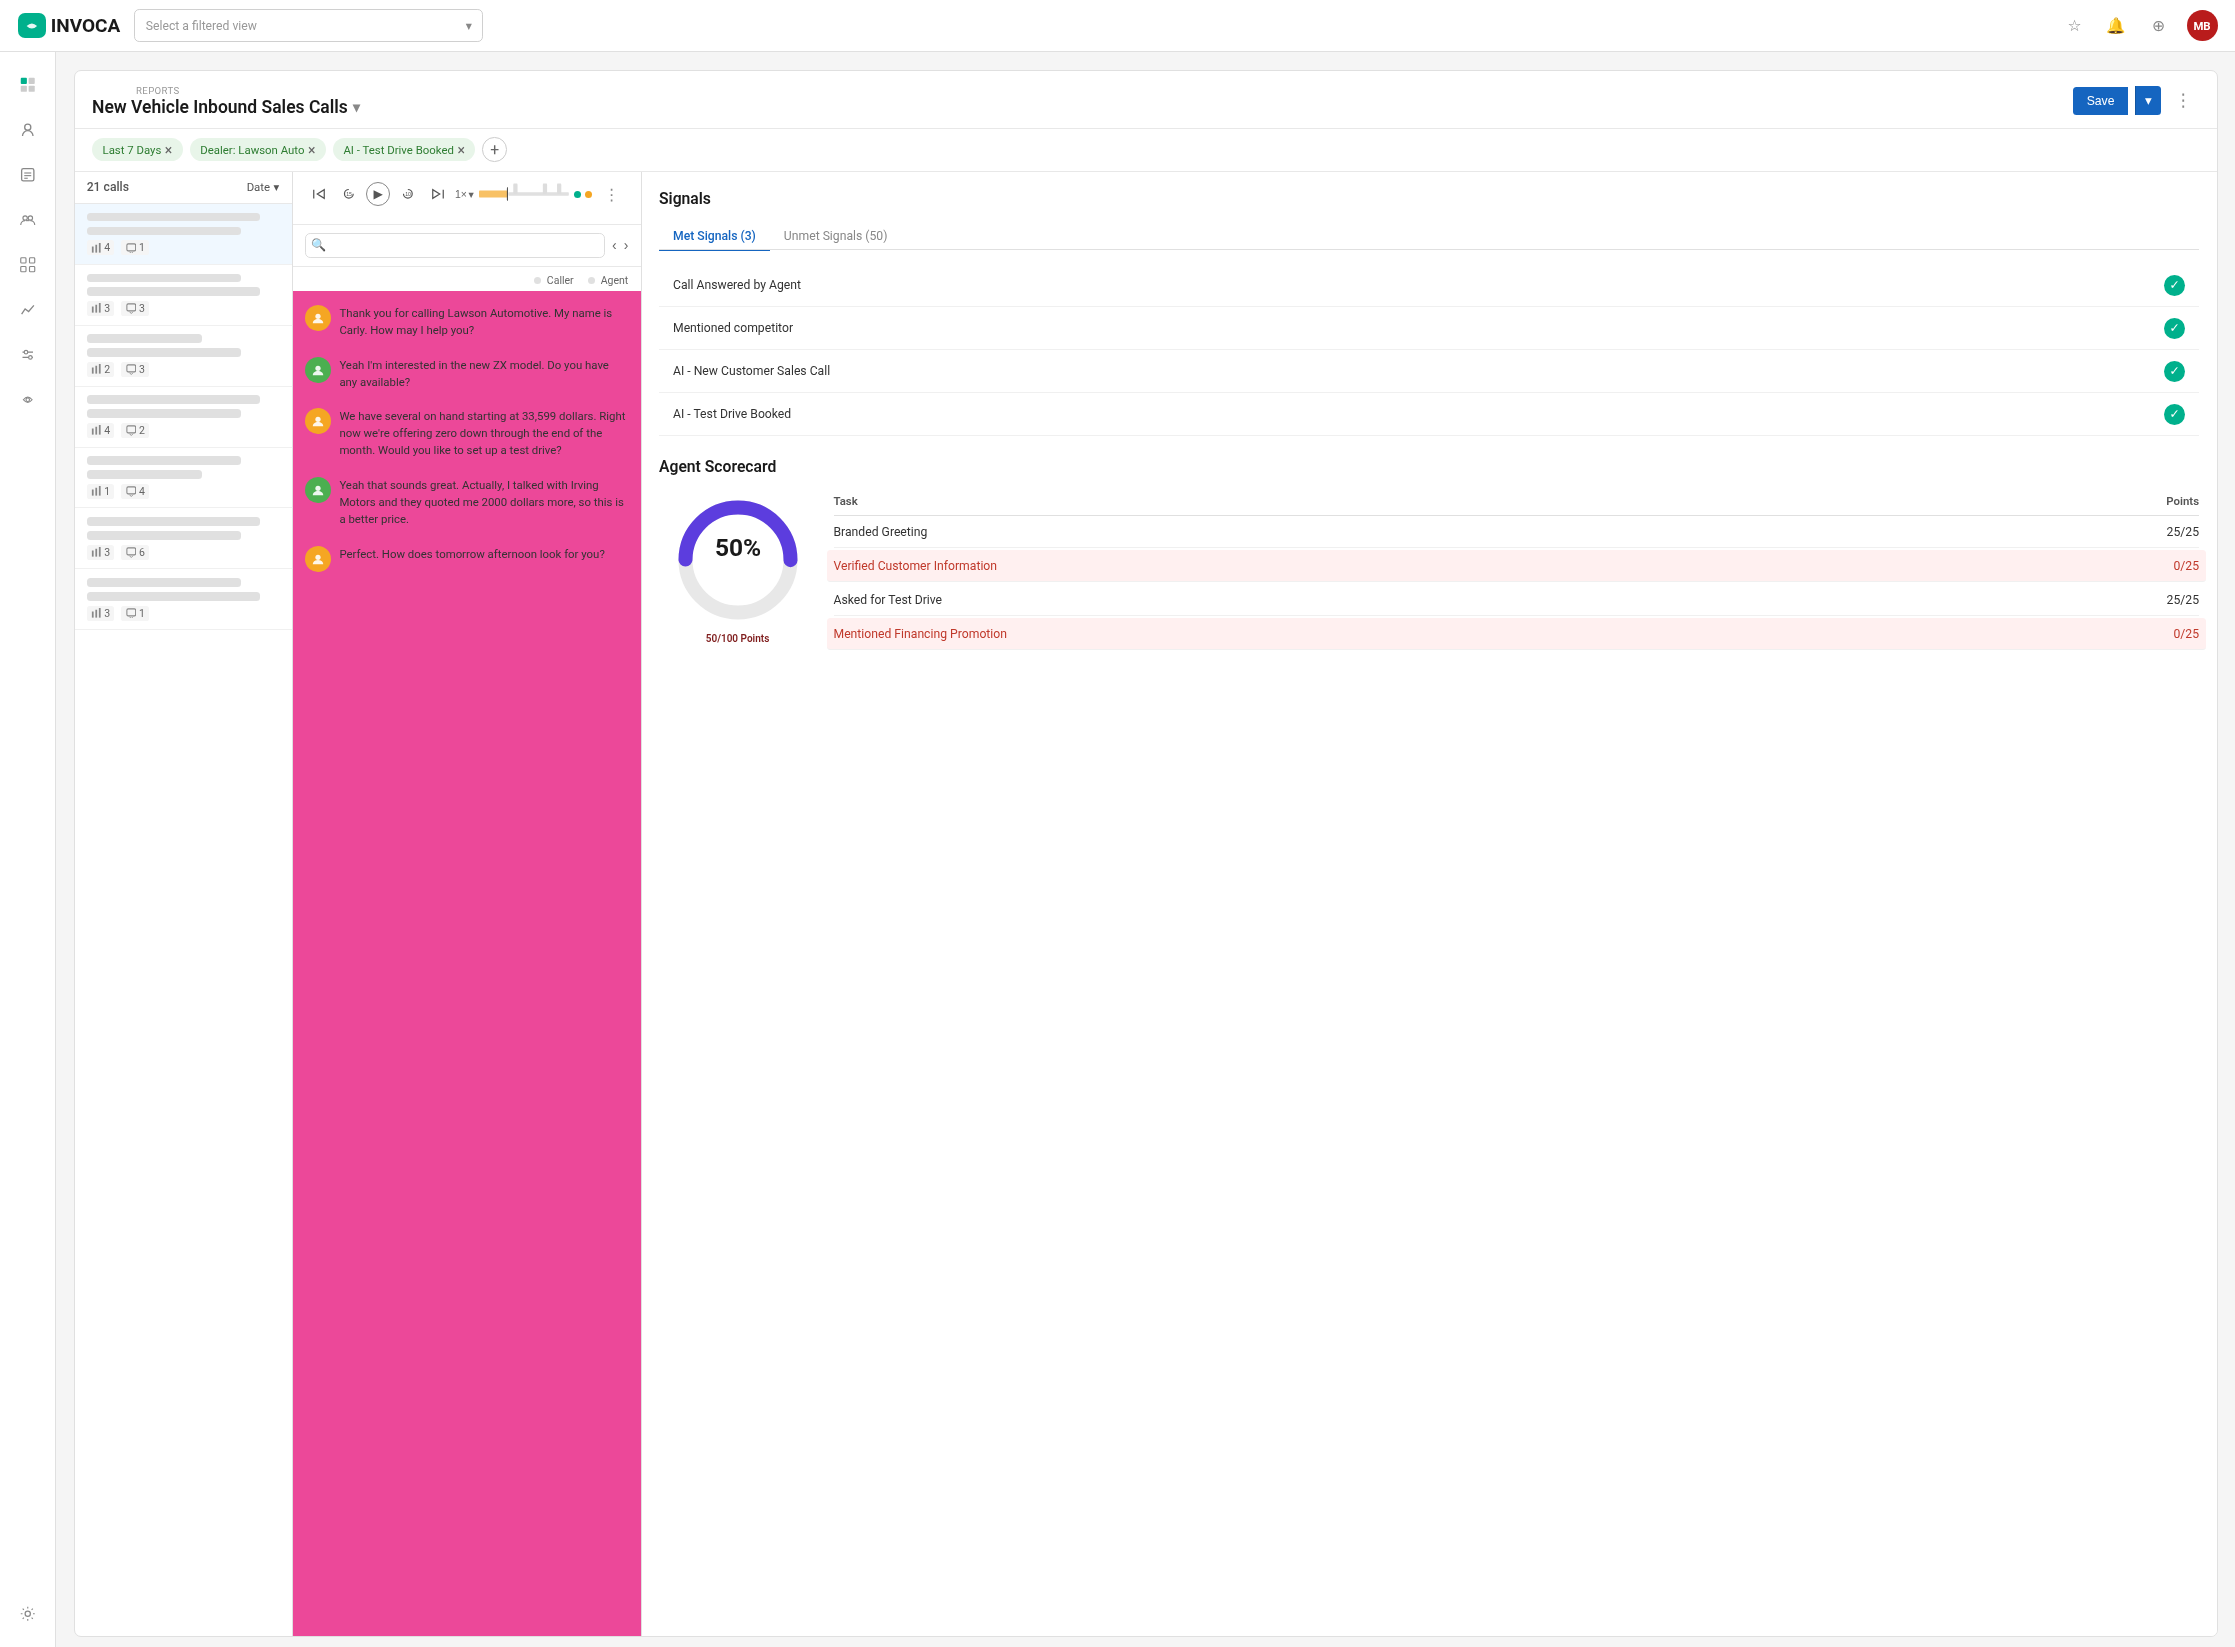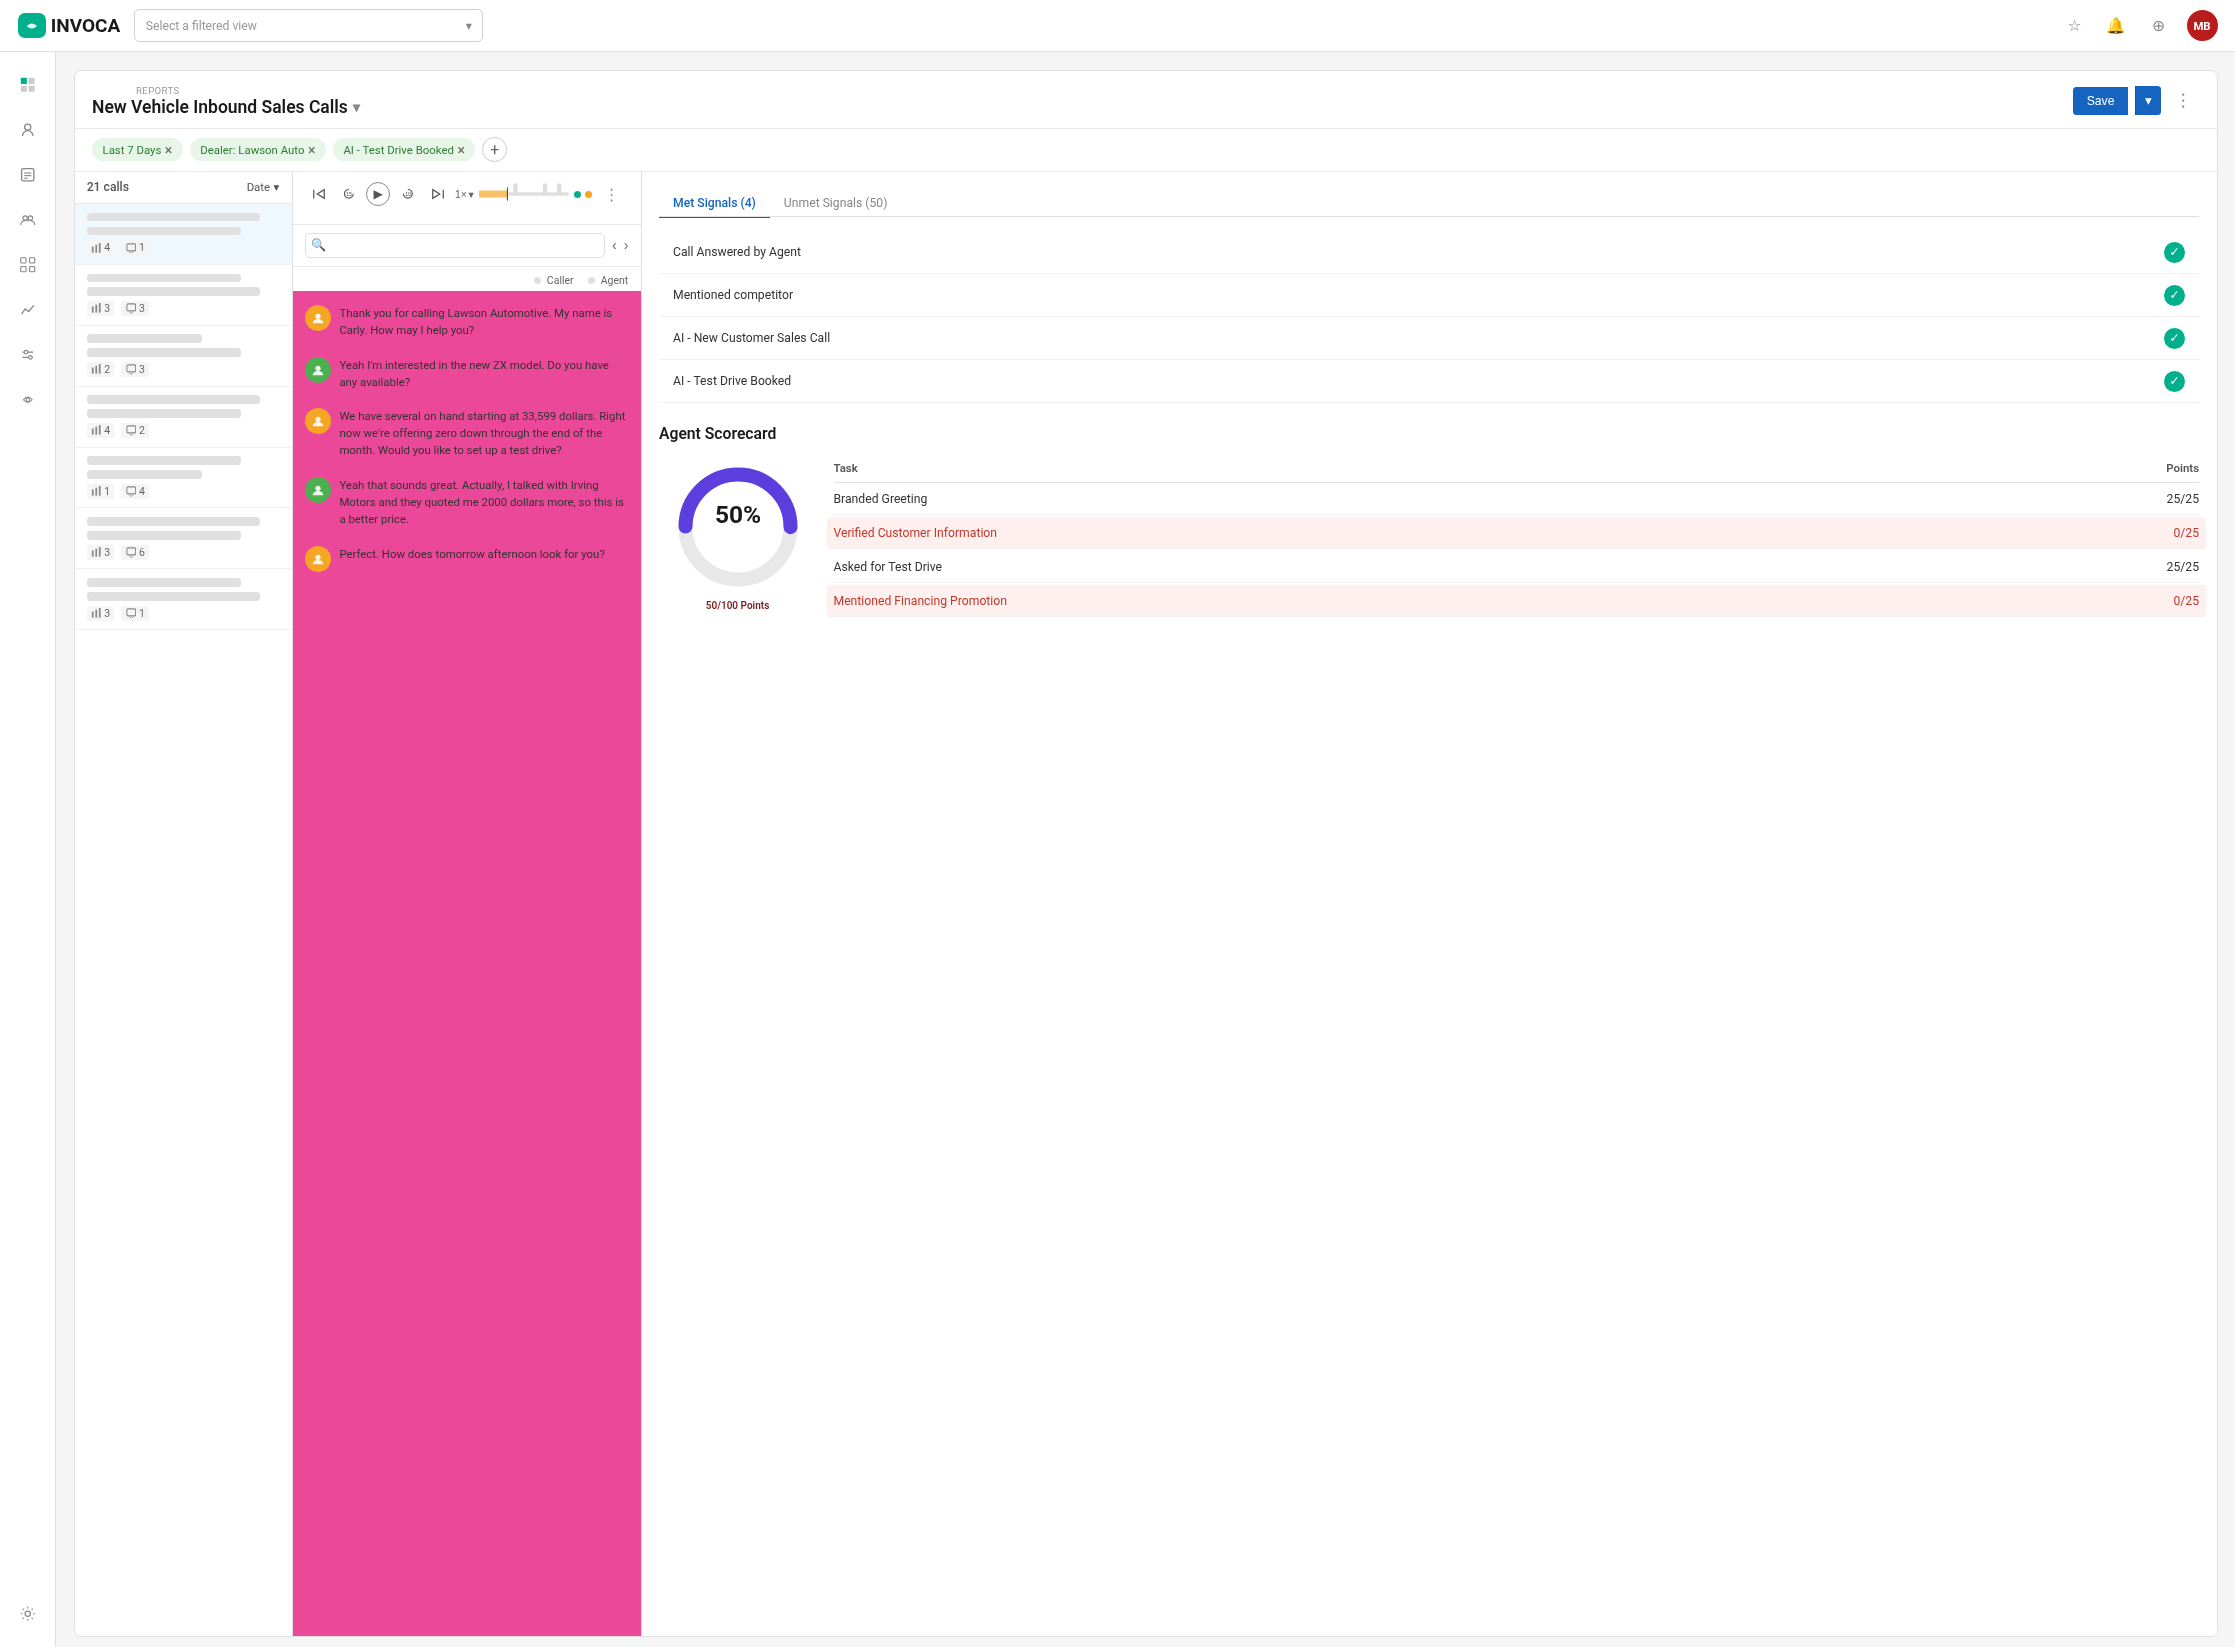--- a/index.html
+++ b/index.html
@@ -809,23 +809,24 @@
                     <path d="M2 14c0-3 2.7-5 6-5s6 2 6 5" fill="white" opacity="0.9"></path>
                   </svg>
               </div>
               <span class="message-text">Perfect. How does tomorrow afternoon look for you?</span>
             </div>
           </div>
         </div>
 
         <div class="signals-panel">
 
+          <h2 class="signals-title">Signals</h2>
 
           <div class="signals-tabs">
-            <div class="signals-tab active">Met Signals (4)</div>
+            <div class="signals-tab active">Met Signals (3)</div>
             <div class="signals-tab">Unmet Signals (50)</div>
           </div>
 
           <div>
             <div class="signal-item">
               <span class="signal-name">Call Answered by Agent</span>
               <div class="signal-check">✓</div>
             </div>
             <div class="signal-item">
               <span class="signal-name">Mentioned competitor</span>

